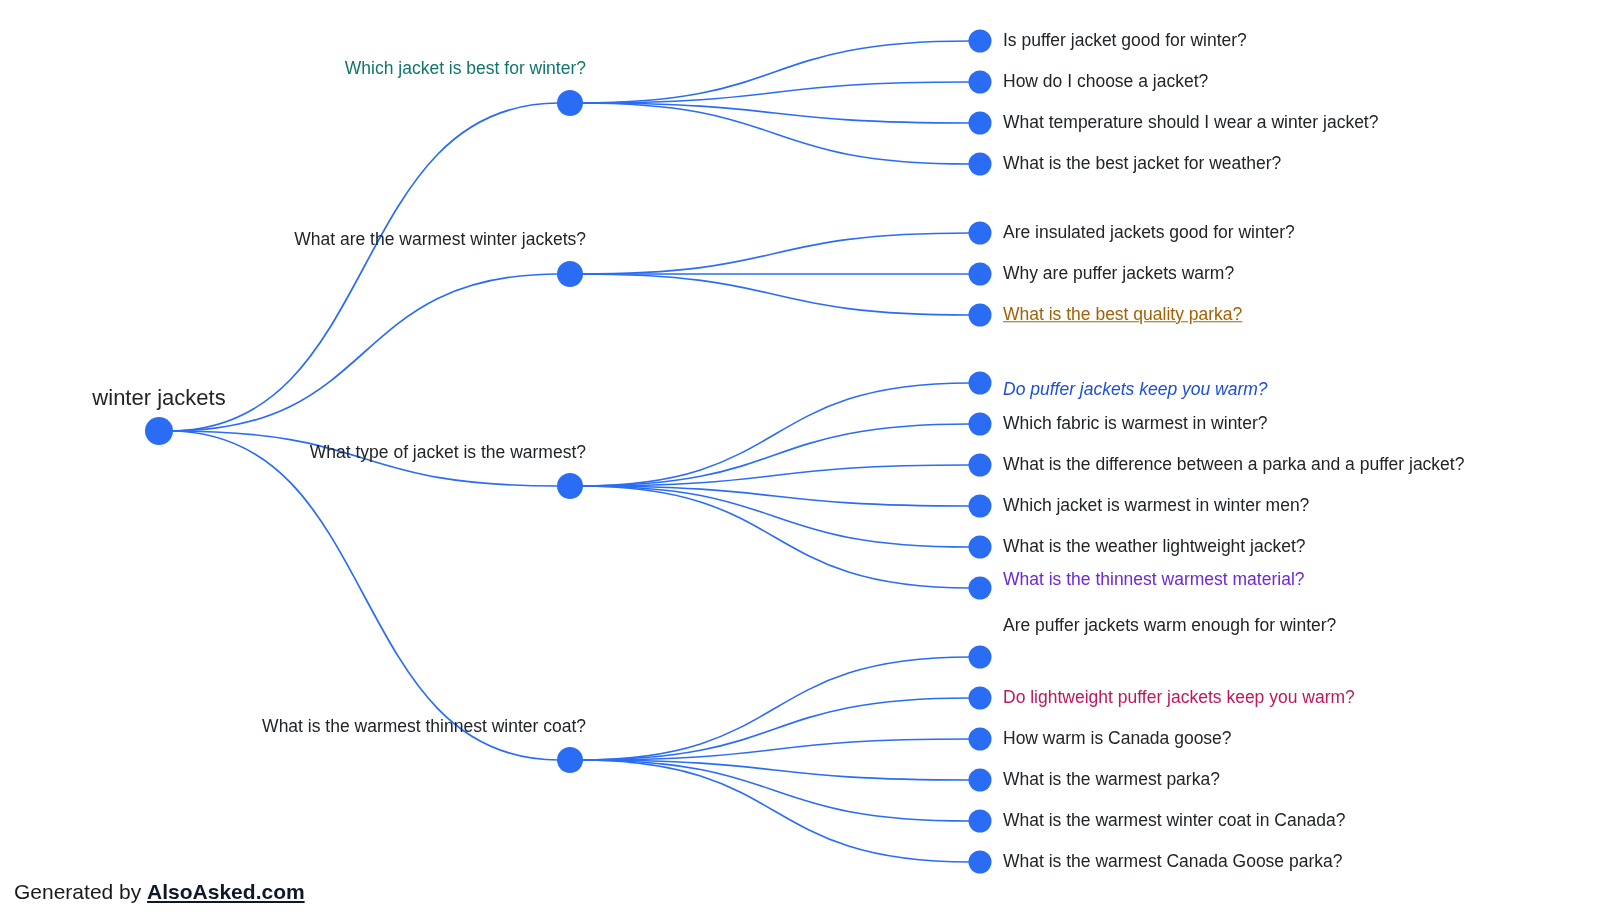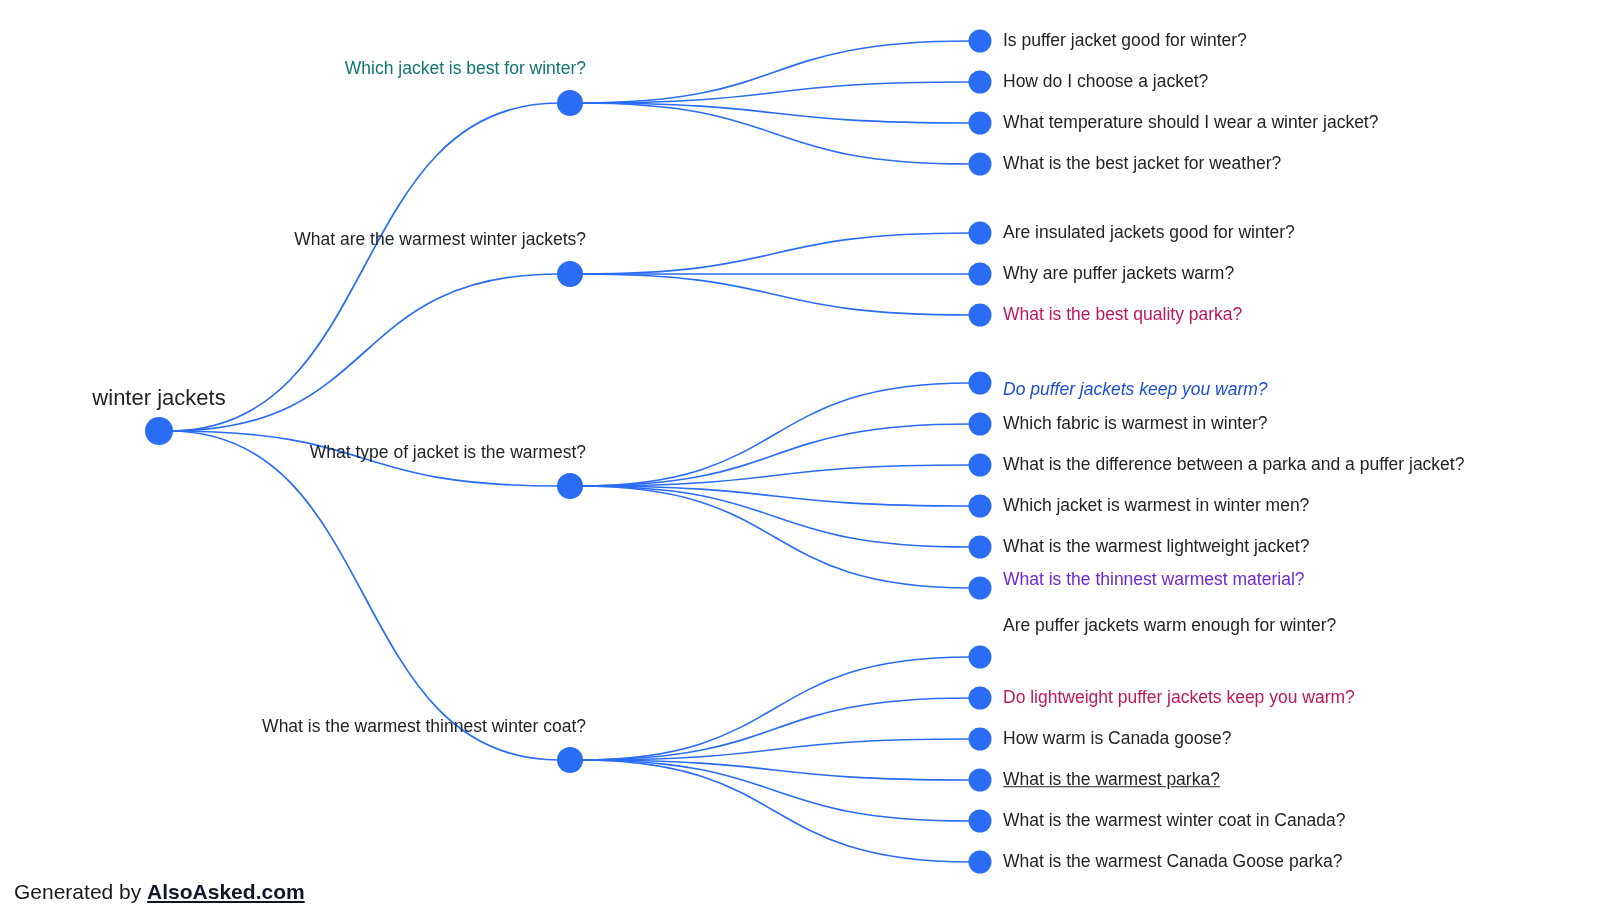--- a/index.html
+++ b/index.html
@@ -112,45 +112,45 @@
       <div class="node-label label-leaf" style="left: 1003px; top: 123px; color: rgb(33, 37, 41);">What temperature should I wear a winter jacket?</div>
       <div class="node-dot leaf" style="left: 980px; top: 164px; background: rgb(42, 109, 244);"></div>
       <div class="node-label label-leaf" style="left: 1003px; top: 164px; color: rgb(33, 37, 41);">What is the best jacket for weather?</div>
       <div class="node-dot mid" style="left: 570px; top: 274px; background: rgb(42, 109, 244);"></div>
       <div class="node-label label-mid" style="left: 586px; top: 240px; color: rgb(33, 37, 41);">What are the warmest winter jackets?</div>
       <div class="node-dot leaf" style="left: 980px; top: 233px; background: rgb(42, 109, 244);"></div>
       <div class="node-label label-leaf" style="left: 1003px; top: 233px; color: rgb(33, 37, 41);">Are insulated jackets good for winter?</div>
       <div class="node-dot leaf" style="left: 980px; top: 274px; background: rgb(42, 109, 244);"></div>
       <div class="node-label label-leaf" style="left: 1003px; top: 274px; color: rgb(33, 37, 41);">Why are puffer jackets warm?</div>
       <div class="node-dot leaf" style="left: 980px; top: 315px; background: rgb(42, 109, 244);"></div>
-      <div class="node-label label-leaf" style="left: 1003px; top: 315px; color: #be185d;">What is the best quality parka?</div>
+      <div class="node-label label-leaf" style="left: 1003px; top: 315px; color: #a16207; text-decoration: underline;">What is the best quality parka?</div>
       <div class="node-dot mid" style="left: 570px; top: 486px; background: rgb(42, 109, 244);"></div>
       <div class="node-label label-mid" style="left: 586px; top: 453px; color: rgb(33, 37, 41);">What type of jacket is the warmest?</div>
       <div class="node-dot leaf" style="left: 980px; top: 383px; background: rgb(42, 109, 244);"></div>
       <div class="node-label label-leaf" style="left: 1003px; top: 390px; color: #1d4ed8; font-style: italic;">Do puffer jackets keep you warm?</div>
       <div class="node-dot leaf" style="left: 980px; top: 424px; background: rgb(42, 109, 244);"></div>
       <div class="node-label label-leaf" style="left: 1003px; top: 424px; color: rgb(33, 37, 41);">Which fabric is warmest in winter?</div>
       <div class="node-dot leaf" style="left: 980px; top: 465px; background: rgb(42, 109, 244);"></div>
       <div class="node-label label-leaf" style="left: 1003px; top: 465px; color: rgb(33, 37, 41);">What is the difference between a parka and a puffer jacket?</div>
       <div class="node-dot leaf" style="left: 980px; top: 506px; background: rgb(42, 109, 244);"></div>
       <div class="node-label label-leaf" style="left: 1003px; top: 506px; color: rgb(33, 37, 41);">Which jacket is warmest in winter men?</div>
       <div class="node-dot leaf" style="left: 980px; top: 547px; background: rgb(42, 109, 244);"></div>
-      <div class="node-label label-leaf" style="left: 1003px; top: 547px; color: rgb(33, 37, 41);">What is the warmest lightweight jacket?</div>
+      <div class="node-label label-leaf" style="left: 1003px; top: 547px; color: rgb(33, 37, 41);">What is the weather lightweight jacket?</div>
       <div class="node-dot leaf" style="left: 980px; top: 588px; background: rgb(42, 109, 244);"></div>
       <div class="node-label label-leaf" style="left: 1003px; top: 580px; color: #6d28d9;">What is the thinnest warmest material?</div>
       <div class="node-dot mid" style="left: 570px; top: 760px; background: rgb(42, 109, 244);"></div>
       <div class="node-label label-mid" style="left: 586px; top: 727px; color: rgb(33, 37, 41);">What is the warmest thinnest winter coat?</div>
       <div class="node-dot leaf" style="left: 980px; top: 657px; background: rgb(42, 109, 244);"></div>
       <div class="node-label label-leaf" style="left: 1003px; top: 626px; color: rgb(33, 37, 41);">Are puffer jackets warm enough for winter?</div>
       <div class="node-dot leaf" style="left: 980px; top: 698px; background: rgb(42, 109, 244);"></div>
       <div class="node-label label-leaf" style="left: 1003px; top: 698px; color: #be185d;">Do lightweight puffer jackets keep you warm?</div>
       <div class="node-dot leaf" style="left: 980px; top: 739px; background: rgb(42, 109, 244);"></div>
       <div class="node-label label-leaf" style="left: 1003px; top: 739px; color: rgb(33, 37, 41);">How warm is Canada goose?</div>
       <div class="node-dot leaf" style="left: 980px; top: 780px; background: rgb(42, 109, 244);"></div>
-      <div class="node-label label-leaf" style="left: 1003px; top: 780px; color: rgb(33, 37, 41); text-decoration: underline;">What is the warmest parka?</div>
+      <div class="node-label label-leaf" style="left: 1003px; top: 780px; color: rgb(33, 37, 41);">What is the warmest parka?</div>
       <div class="node-dot leaf" style="left: 980px; top: 821px; background: rgb(42, 109, 244);"></div>
       <div class="node-label label-leaf" style="left: 1003px; top: 821px; color: rgb(33, 37, 41);">What is the warmest winter coat in Canada?</div>
       <div class="node-dot leaf" style="left: 980px; top: 862px; background: rgb(42, 109, 244);"></div>
       <div class="node-label label-leaf" style="left: 1003px; top: 862px; color: rgb(33, 37, 41);">What is the warmest Canada Goose parka?</div>
     </div>
 </div>
 
 <div id="footer">
   <span>Generated by </span><a class="brand" href="#">AlsoAsked.com</a>
 </div>

